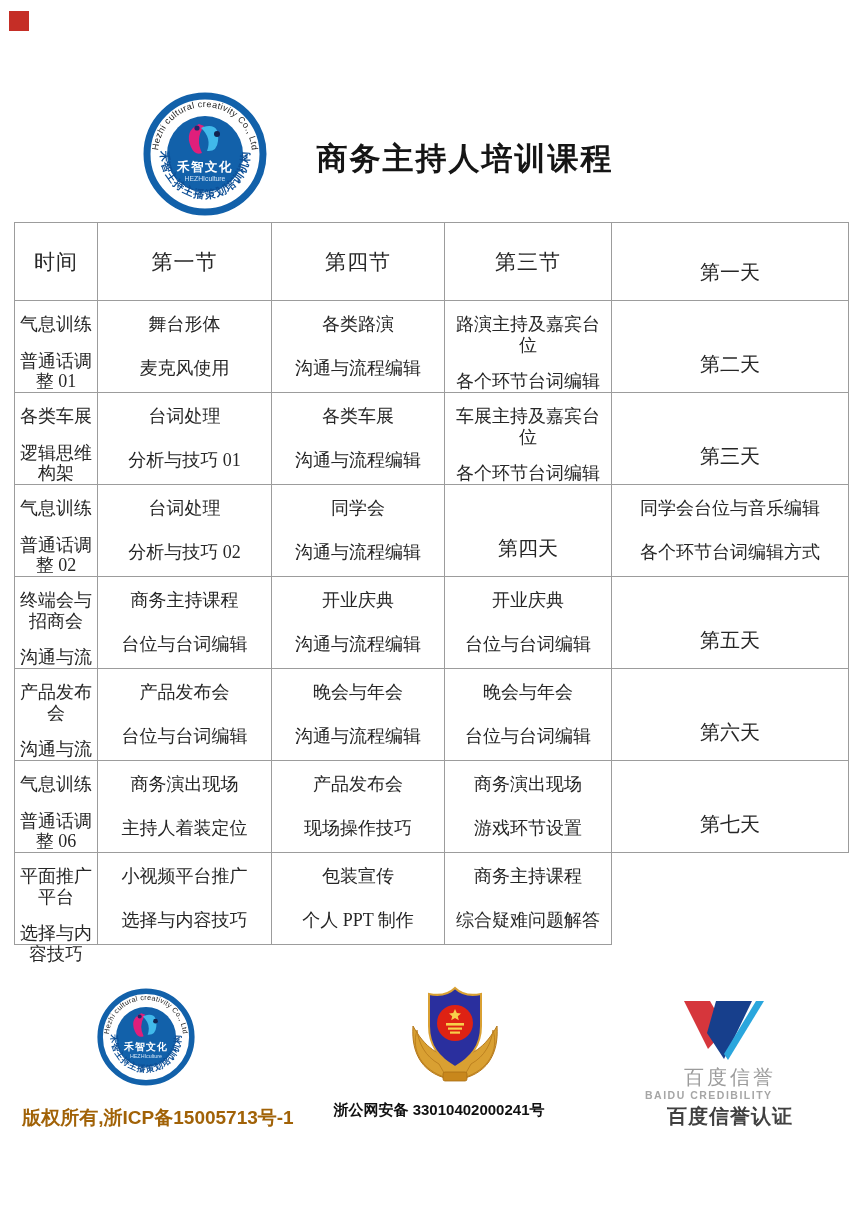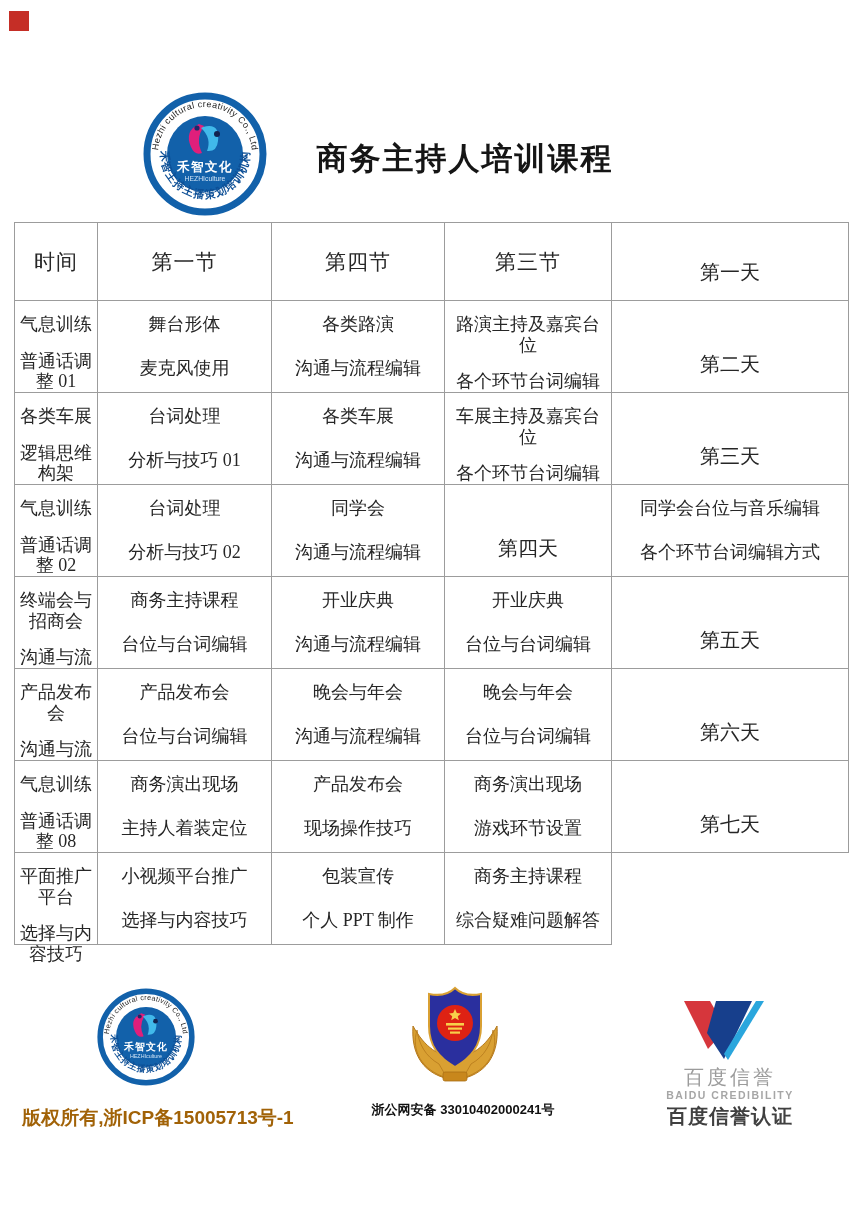--- a/index.html
+++ b/index.html
@@ -22,27 +22,27 @@
                 box-sizing:content-box;font-family:Liberation Serif, serif;}
   .cell{border-right:1px solid var(--border);border-bottom:1px solid var(--border);
         box-sizing:border-box;display:flex;align-items:center;justify-content:center;
         text-align:center;background:#fff;}
   .header-cell{font-size:21px;letter-spacing:1px;}
   .day-cell{align-items:flex-end;padding-bottom:14px;font-size:20px;}
   .course-cell{flex-direction:column;justify-content:space-between;padding:13px 4px;font-size:18px;line-height:1.15;gap:16px;}
   .footer-copyright{position:absolute;left:8px;top:1105px;width:300px;text-align:center;
         font-family:"Liberation Sans","DejaVu Sans",sans-serif;font-size:19px;font-weight:700;color:#a16207;}
   .police-badge{position:absolute;left:403px;top:984px;width:104px;height:102px;}
-  .police-record{position:absolute;left:328px;top:1101px;width:270px;text-align:center;
-        font-family:"Liberation Sans","DejaVu Sans",sans-serif;font-size:13px;font-weight:700;color:#101010;}
+  .police-record{position:absolute;left:304px;top:1101px;width:270px;text-align:center;
+        font-family:"Liberation Sans","DejaVu Sans",sans-serif;font-size:15px;font-weight:700;color:#101010;}
   .baidu-v{position:absolute;left:674px;top:999px;width:108px;height:62px;}
   .baidu-name{position:absolute;left:645px;top:1064px;width:170px;text-align:center;
         font-family:"Liberation Sans","DejaVu Sans",sans-serif;font-size:20px;font-weight:400;
         letter-spacing:3px;color:var(--gray-text);}
-  .baidu-sub{position:absolute;left:645px;top:1089px;width:170px;text-align:center;
+  .baidu-sub{position:absolute;left:645px;top:1089px;width:170px;text-align:left;
         font-family:"Liberation Sans","DejaVu Sans",sans-serif;font-size:10.5px;font-weight:600;
         letter-spacing:1.5px;color:#a6a6a6;}
   .baidu-cert{position:absolute;left:635px;top:1103px;width:190px;text-align:center;
         font-family:"Liberation Sans","DejaVu Sans",sans-serif;font-size:20px;font-weight:600;
         letter-spacing:1px;color:#404040;}
   .defs-holder{position:absolute;width:0;height:0;overflow:hidden;}
 </style>
 </head>
 <body>
 
@@ -181,21 +181,21 @@
         <span>晚会与年会</span>
         <span>沟通与流程编辑</span>
       </div>
       <div class="cell course-cell">
         <span>晚会与年会</span>
         <span>台位与台词编辑</span>
       </div>
       <div class="cell day-cell">第六天</div>
       <div class="cell course-cell">
         <span>气息训练</span>
-        <span>普通话调整 08</span>
+        <span>普通话调整 06</span>
       </div>
       <div class="cell course-cell">
         <span>商务演出现场</span>
         <span>主持人着装定位</span>
       </div>
       <div class="cell course-cell">
         <span>产品发布会</span>
         <span>现场操作技巧</span>
       </div>
       <div class="cell course-cell">

